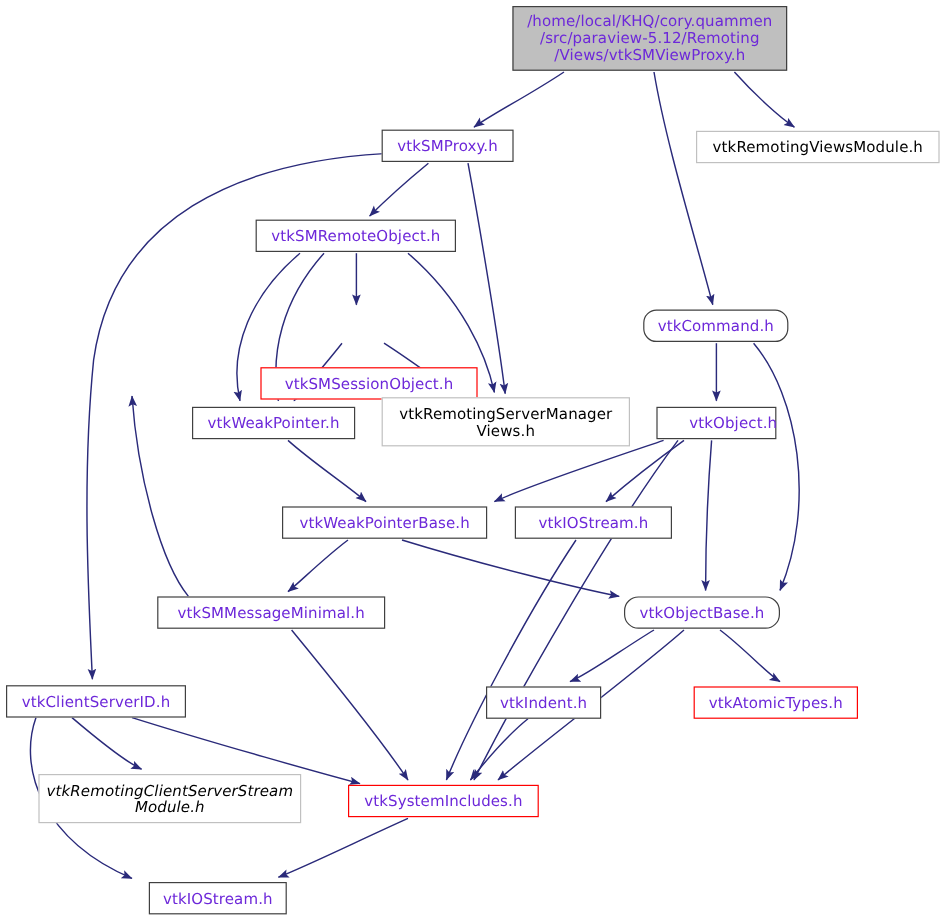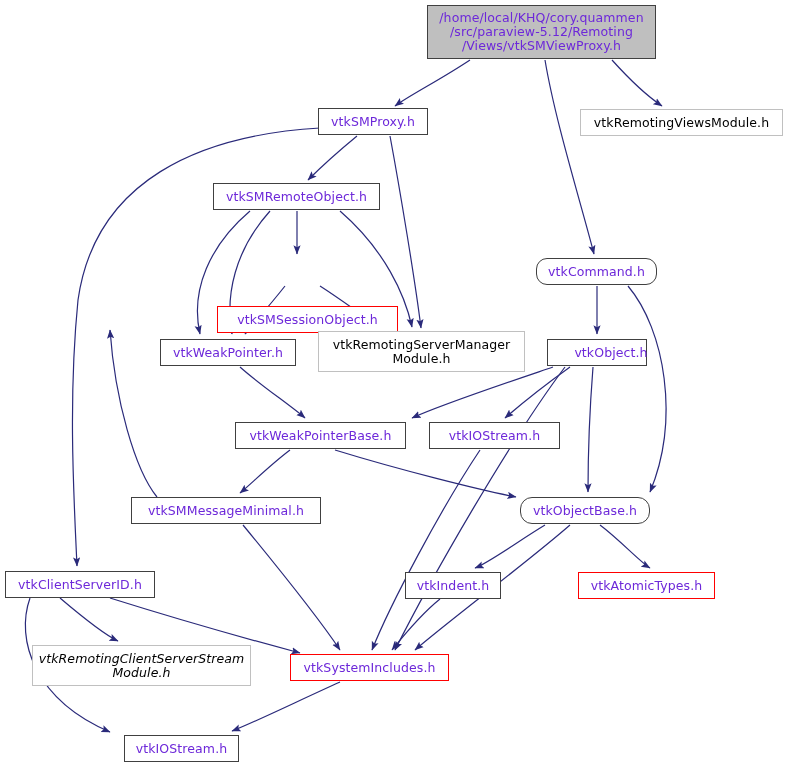--- a/index.html
+++ b/index.html
@@ -103,21 +103,21 @@
       <div class="node root" style="left: 427px; top: 5px; width: 229px; height: 54px;">/home/local/KHQ/cory.quammen
 /src/paraview-5.12/Remoting
 /Views/vtkSMViewProxy.h</div>
       <div class="node" style="left: 318px; top: 108px; width: 110px; height: 27px;">vtkSMProxy.h</div>
       <div class="node grey" style="left: 580px; top: 109px; width: 203px; height: 27px;">vtkRemotingViewsModule.h</div>
       <div class="node" style="left: 213px; top: 183px; width: 167px; height: 27px; text-align: right;">vtkSMRemoteObject.h</div>
       <div class="node red" style="left: 217px; top: 258px; width: 181px; height: 27px; margin-top: 48px;">vtkSMSessionObject.h</div>
       <div class="node" style="left: 536px; top: 258px; width: 121px; height: 27px; border-radius: 11px;">vtkCommand.h</div>
       <div class="node" style="left: 160px; top: 339px; width: 136px; height: 27px;">vtkWeakPointer.h</div>
       <div class="node grey" style="left: 318px; top: 331px; width: 207px; height: 41px;">vtkRemotingServerManager
-Module.h</div>
+Views.h</div>
       <div class="node" style="left: 547px; top: 339px; width: 100px; height: 27px; padding-left: 28px;">vtkObject.h</div>
       <div class="node" style="left: 235px; top: 422px; width: 171px; height: 27px;">vtkWeakPointerBase.h</div>
       <div class="node" style="left: 429px; top: 422px; width: 131px; height: 27px;">vtkIOStream.h</div>
       <div class="node" style="left: 131px; top: 497px; width: 190px; height: 27px;">vtkSMMessageMinimal.h</div>
       <div class="node" style="left: 520px; top: 497px; width: 130px; height: 27px; border-radius: 12px;">vtkObjectBase.h</div>
       <div class="node" style="left: 5px; top: 571px; width: 150px; height: 27px;">vtkClientServerID.h</div>
       <div class="node" style="left: 405px; top: 572px; width: 96px; height: 27px;">vtkIndent.h</div>
       <div class="node red" style="left: 578px; top: 572px; width: 137px; height: 27px;">vtkAtomicTypes.h</div>
       <div class="node grey" style="left: 32px; top: 645px; width: 219px; height: 41px; font-style: italic;">vtkRemotingClientServerStream
 Module.h</div>

